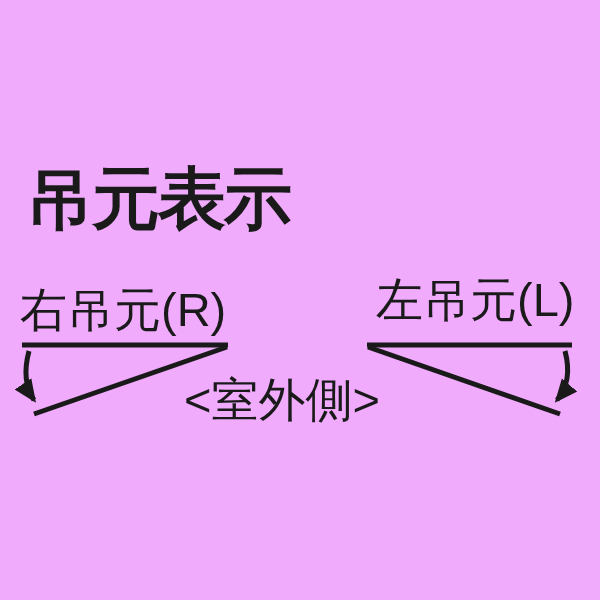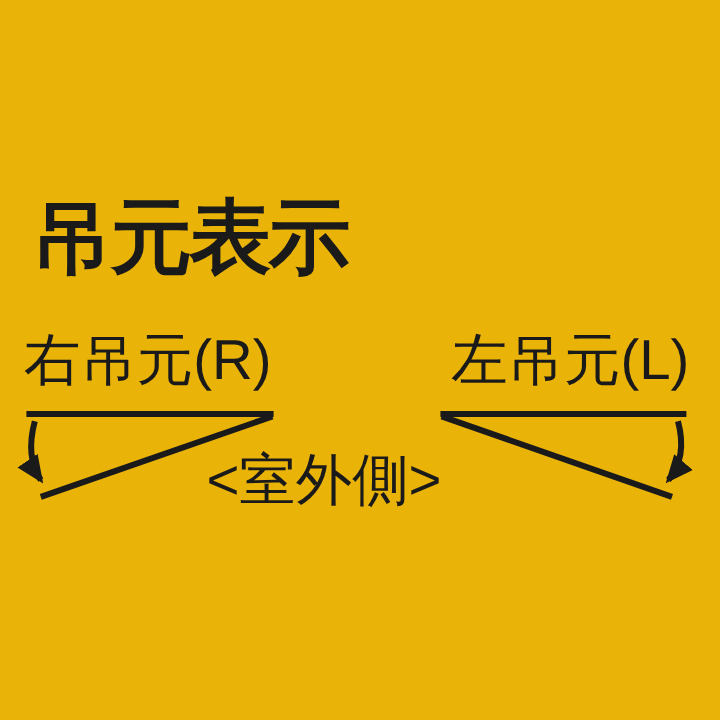--- a/index.html
+++ b/index.html
@@ -1,21 +1,21 @@
 <!DOCTYPE html>
 <html><head>
 <meta charset="utf-8">
 <style>
   * { margin: 0; padding: 0; box-sizing: border-box; }
   html, body { background: #ffffff; }
   .canvas {
     position: relative;
     width: 600px;
     height: 600px;
-    background: #eab308;
+    background: #f0abfc;
     overflow: hidden;
     font-family: "Liberation Sans", sans-serif;
     color: #1a1a1a;
   }
   .title {
     position: absolute;
     left: 26px;
     top: 164px;
     font-size: 68px;
     font-weight: 700;
@@ -24,25 +24,25 @@
     white-space: nowrap;
   }
   .hinge-label {
     position: absolute;
     top: 273px;
     font-size: 47px;
     font-weight: 400;
     line-height: 1.15;
     white-space: nowrap;
   }
-  .hinge-label.left  { left: 20px; }
+  .hinge-label.left  { left: 20px; margin-top: 10px; }
   .hinge-label.right { left: 360px; margin-left: 16px; }
   .center-label {
     position: absolute;
-    left: 172px;
+    left: 184px;
     top: 374px;
     font-size: 47px;
     font-weight: 400;
     line-height: 1.1;
     white-space: nowrap;
   }
   .swing-art {
     position: absolute;
     left: 0;
     top: 0;

